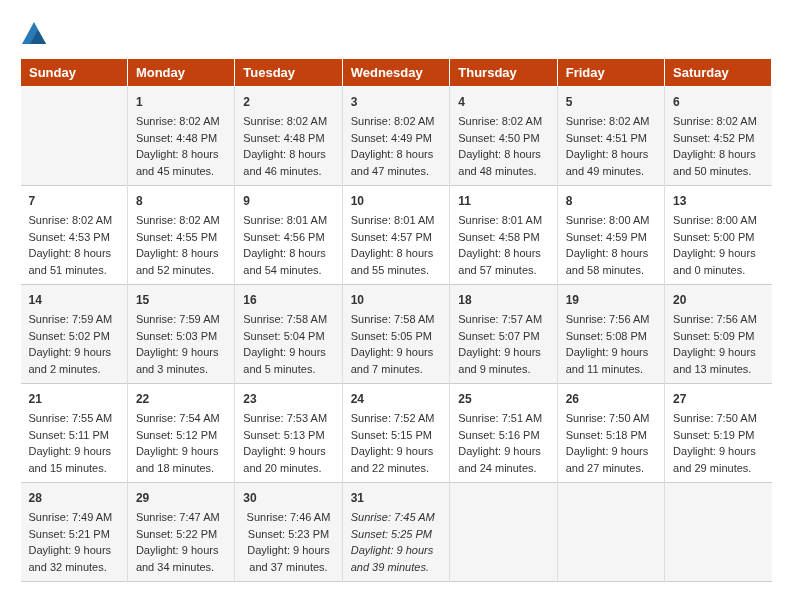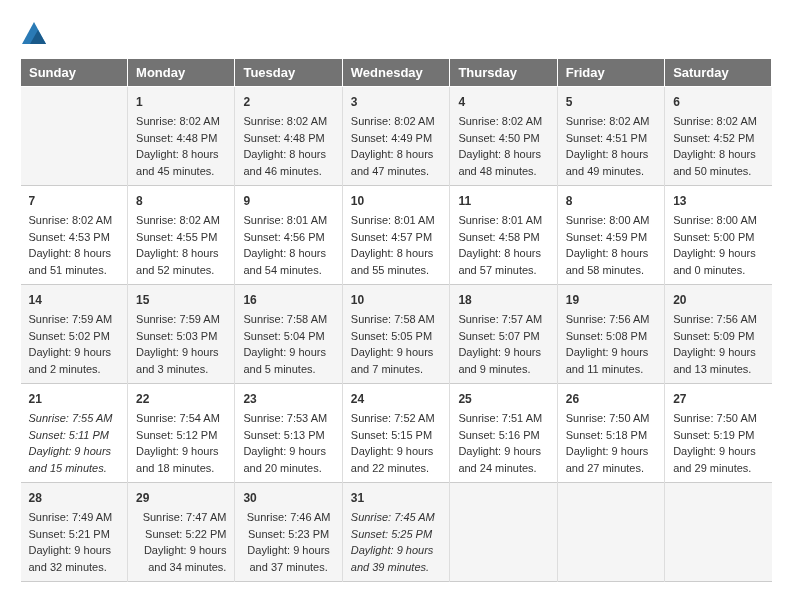--- a/index.html
+++ b/index.html
@@ -51,21 +51,21 @@
     .subtitle {
       font-size: 16px;
       color: #555;
     }
     table {
       width: 100%;
       border-collapse: collapse;
       font-size: 11px;
     }
     thead tr {
-      background-color: #737373;
+      background-color: #c2410c;
       color: #fff;
     }
     thead th {
       padding: 6px 8px;
       text-align: left;
       font-size: 13px;
       font-weight: bold;
       border: 1px solid #fff;
     }
     tbody tr {
@@ -277,21 +277,21 @@
           <span class="day-number">20</span>
           <div class="day-info" style="white-space: pre-line;">Sunrise: 7:56 AM
 Sunset: 5:09 PM
 Daylight: 9 hours
 and 13 minutes.</div>
         </td>
       </tr>
       <tr>
         <td>
           <span class="day-number">21</span>
-          <div class="day-info" style="white-space: pre-line; font-style: italic;">Sunrise: 7:55 AM
+          <div class="day-info" style="white-space: pre-line;">Sunrise: 7:55 AM
 Sunset: 5:11 PM
 Daylight: 9 hours
 and 15 minutes.</div>
         </td>
         <td>
           <span class="day-number">22</span>
           <div class="day-info" style="white-space: pre-line;">Sunrise: 7:54 AM
 Sunset: 5:12 PM
 Daylight: 9 hours
 and 18 minutes.</div>
@@ -335,21 +335,21 @@
       <tr>
         <td>
           <span class="day-number">28</span>
           <div class="day-info" style="white-space: pre-line;">Sunrise: 7:49 AM
 Sunset: 5:21 PM
 Daylight: 9 hours
 and 32 minutes.</div>
         </td>
         <td>
           <span class="day-number">29</span>
-          <div class="day-info" style="white-space: pre-line; text-align: right;">Sunrise: 7:47 AM
+          <div class="day-info" style="white-space: pre-line;">Sunrise: 7:47 AM
 Sunset: 5:22 PM
 Daylight: 9 hours
 and 34 minutes.</div>
         </td>
         <td>
           <span class="day-number">30</span>
           <div class="day-info" style="white-space: pre-line; text-align: center;">Sunrise: 7:46 AM
 Sunset: 5:23 PM
 Daylight: 9 hours
 and 37 minutes.</div>

